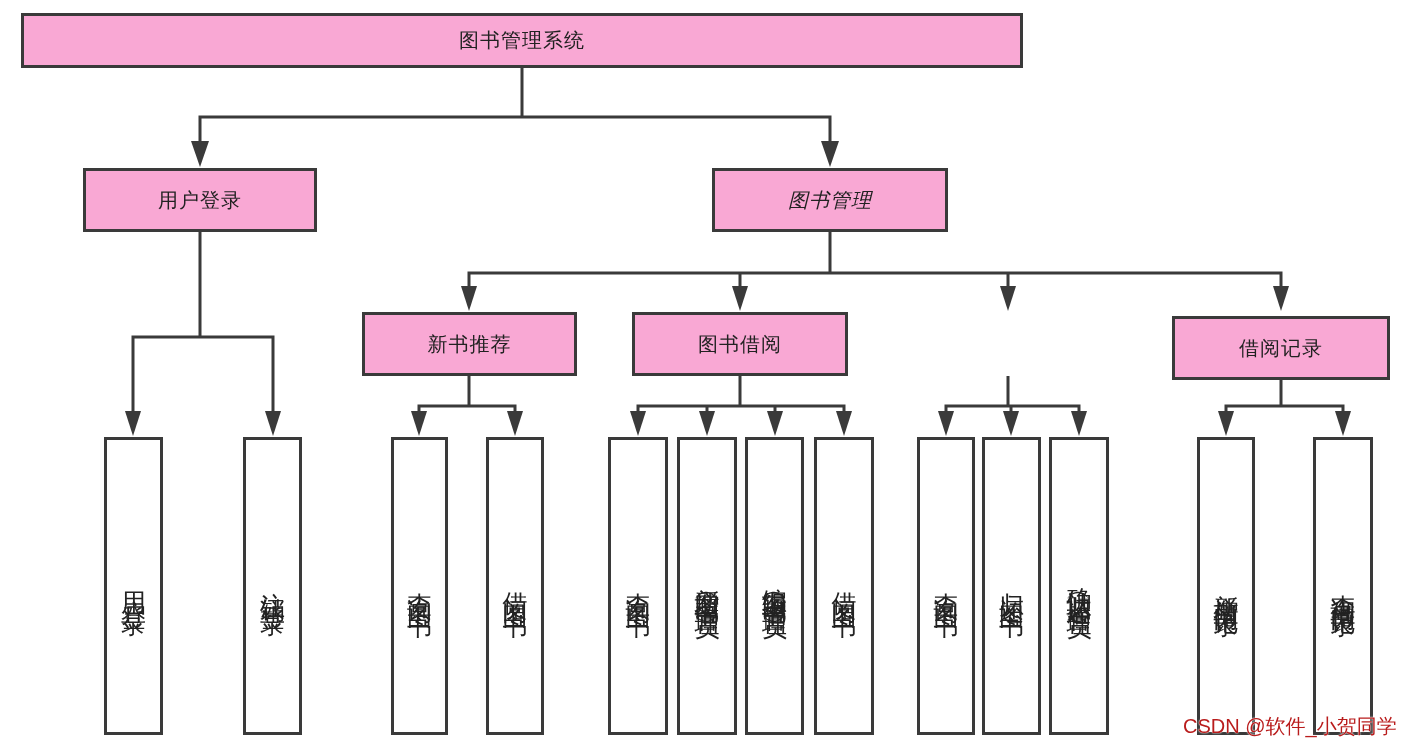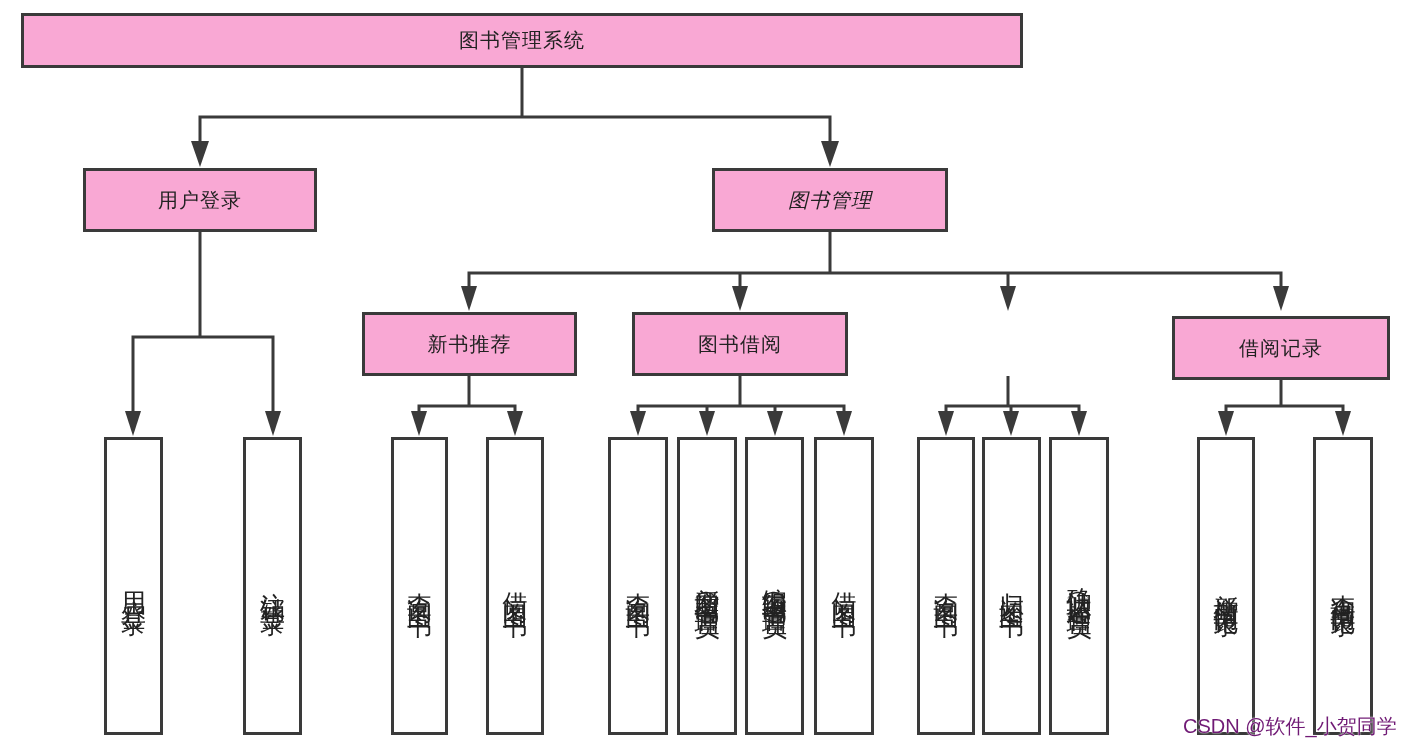--- a/index.html
+++ b/index.html
@@ -43,21 +43,21 @@
     color: #222222;
     white-space: nowrap;
   }
   .vbox.long .vlbl { letter-spacing: 4px; }
   #watermark {
     position: absolute;
     left: 1183px;
     top: 713px;
     z-index: 6;
     font-size: 20px;
-    color: #701a75;
+    color: #b91c1c;
     text-shadow: 0 0 2px #ffffff, 0 0 1px #ffffff;
     white-space: nowrap;
   }
 </style>
 </head>
 <body>
 
 <div id="canvas">
 
   <svg id="wires" width="1405" height="747" viewBox="0 0 1405 747">

